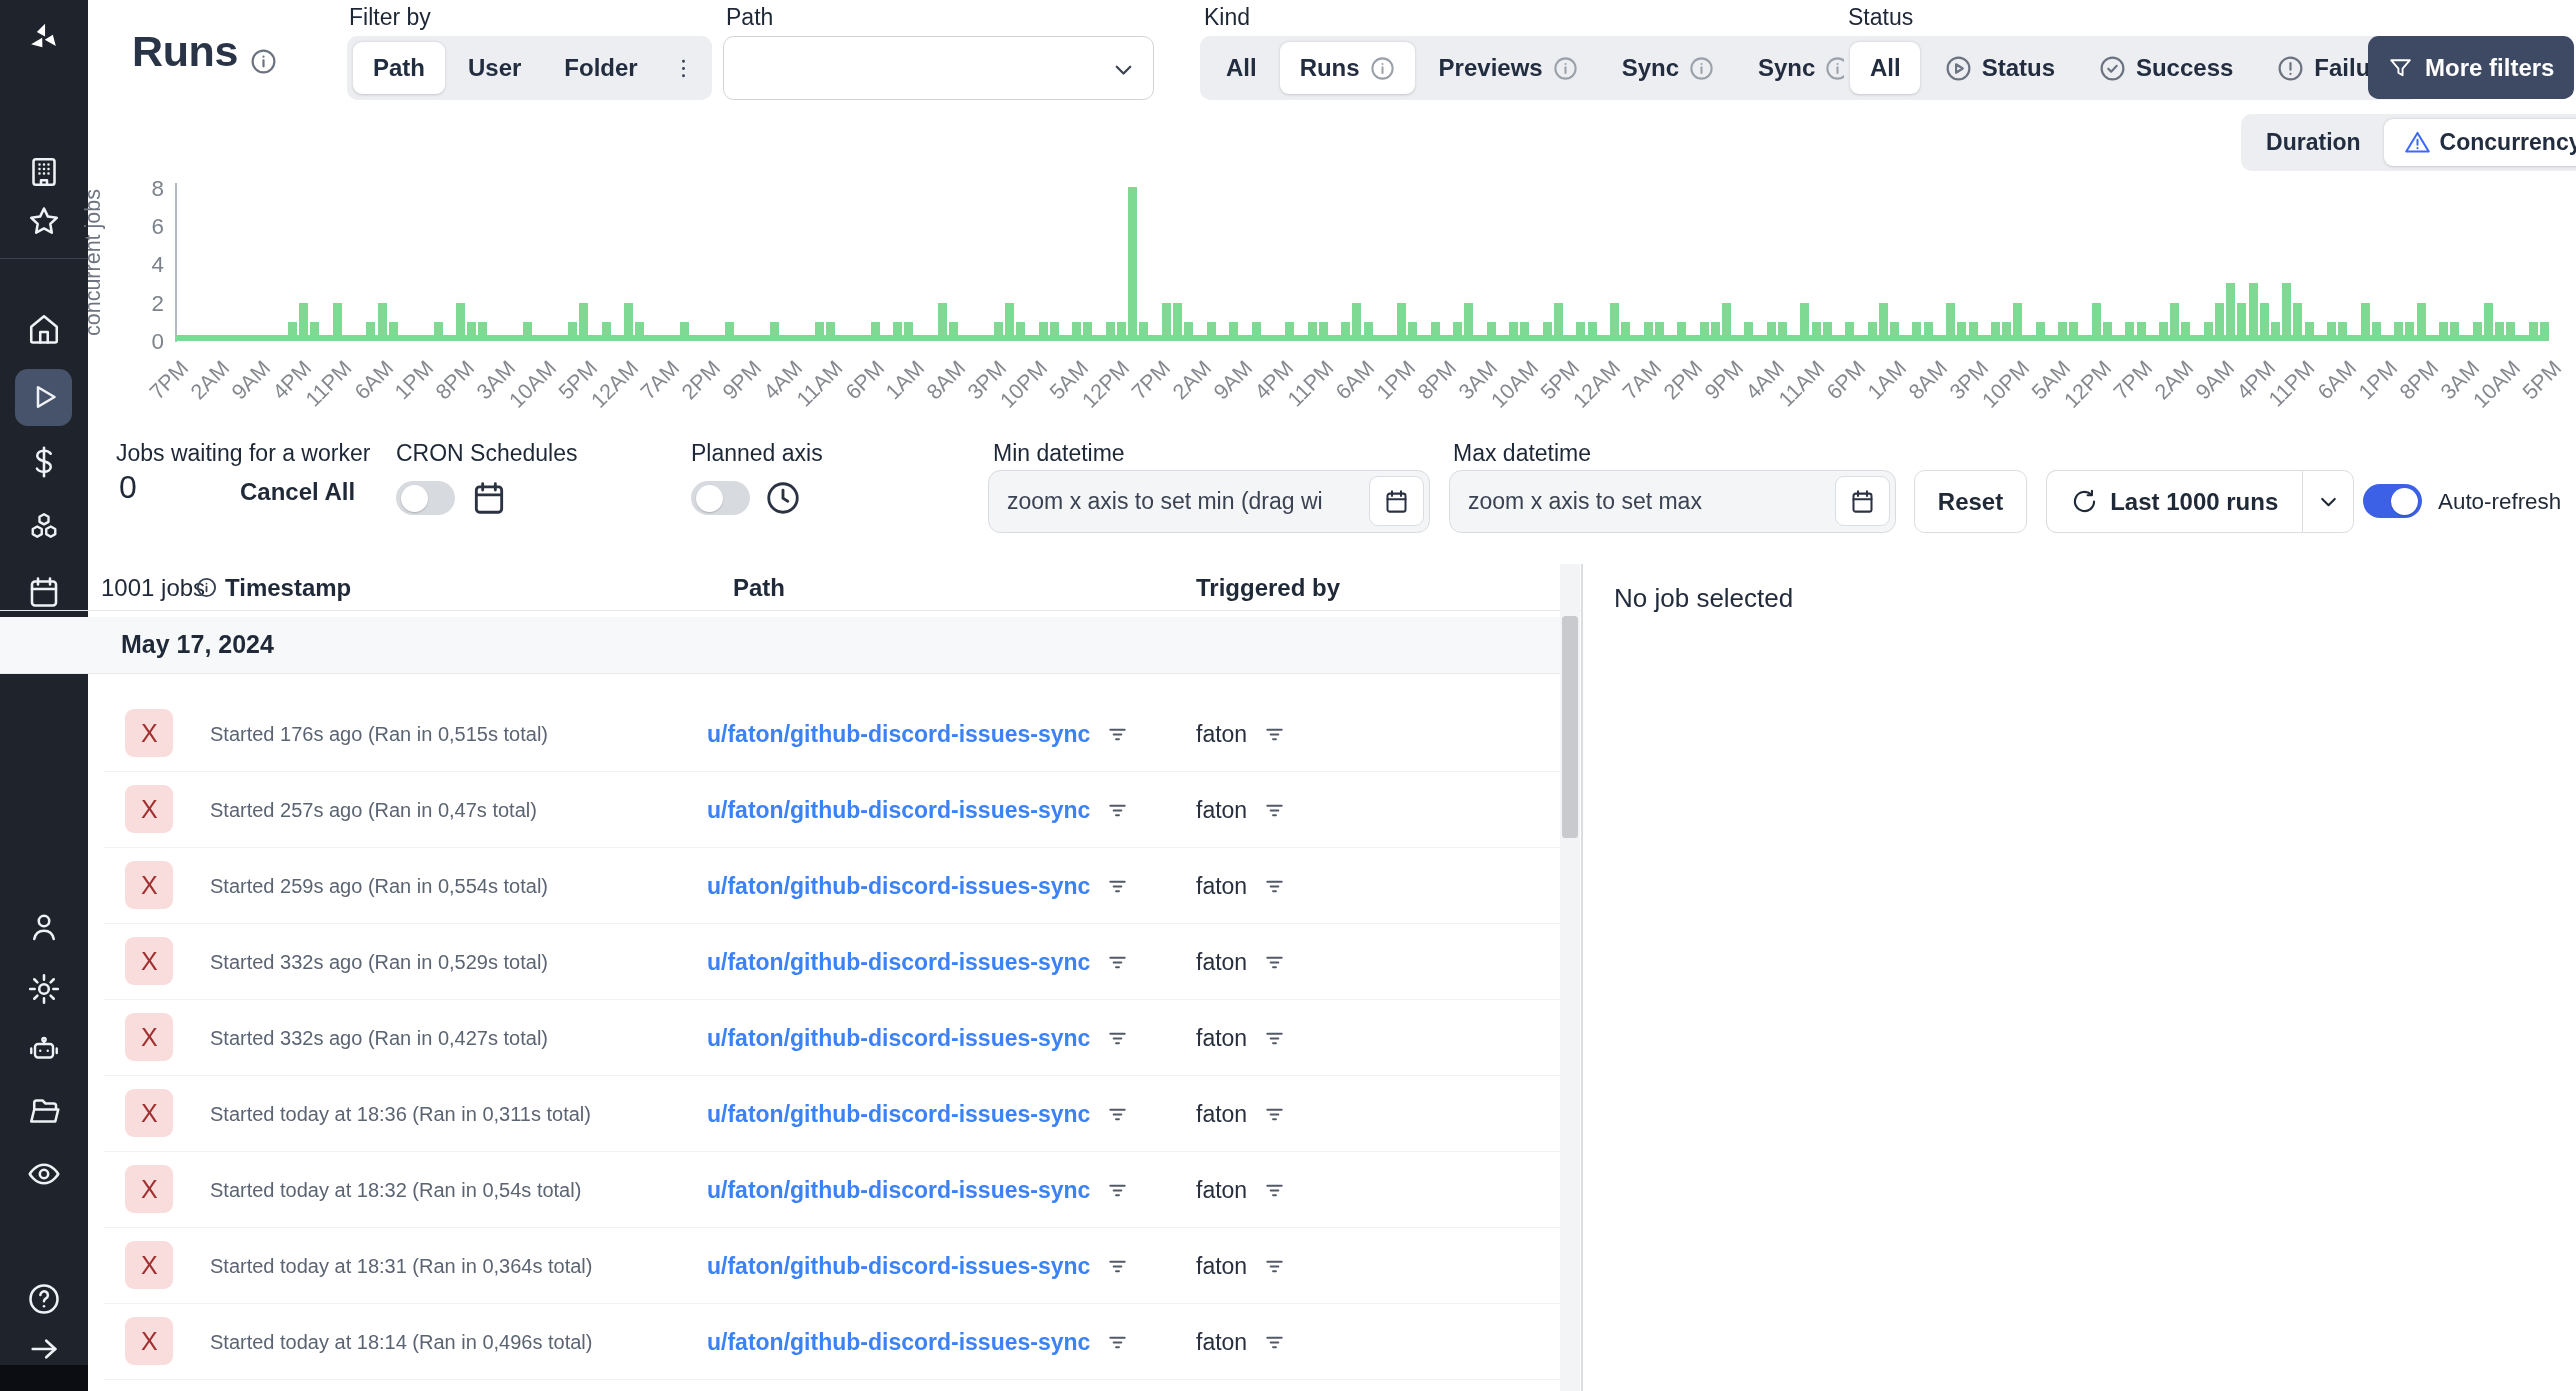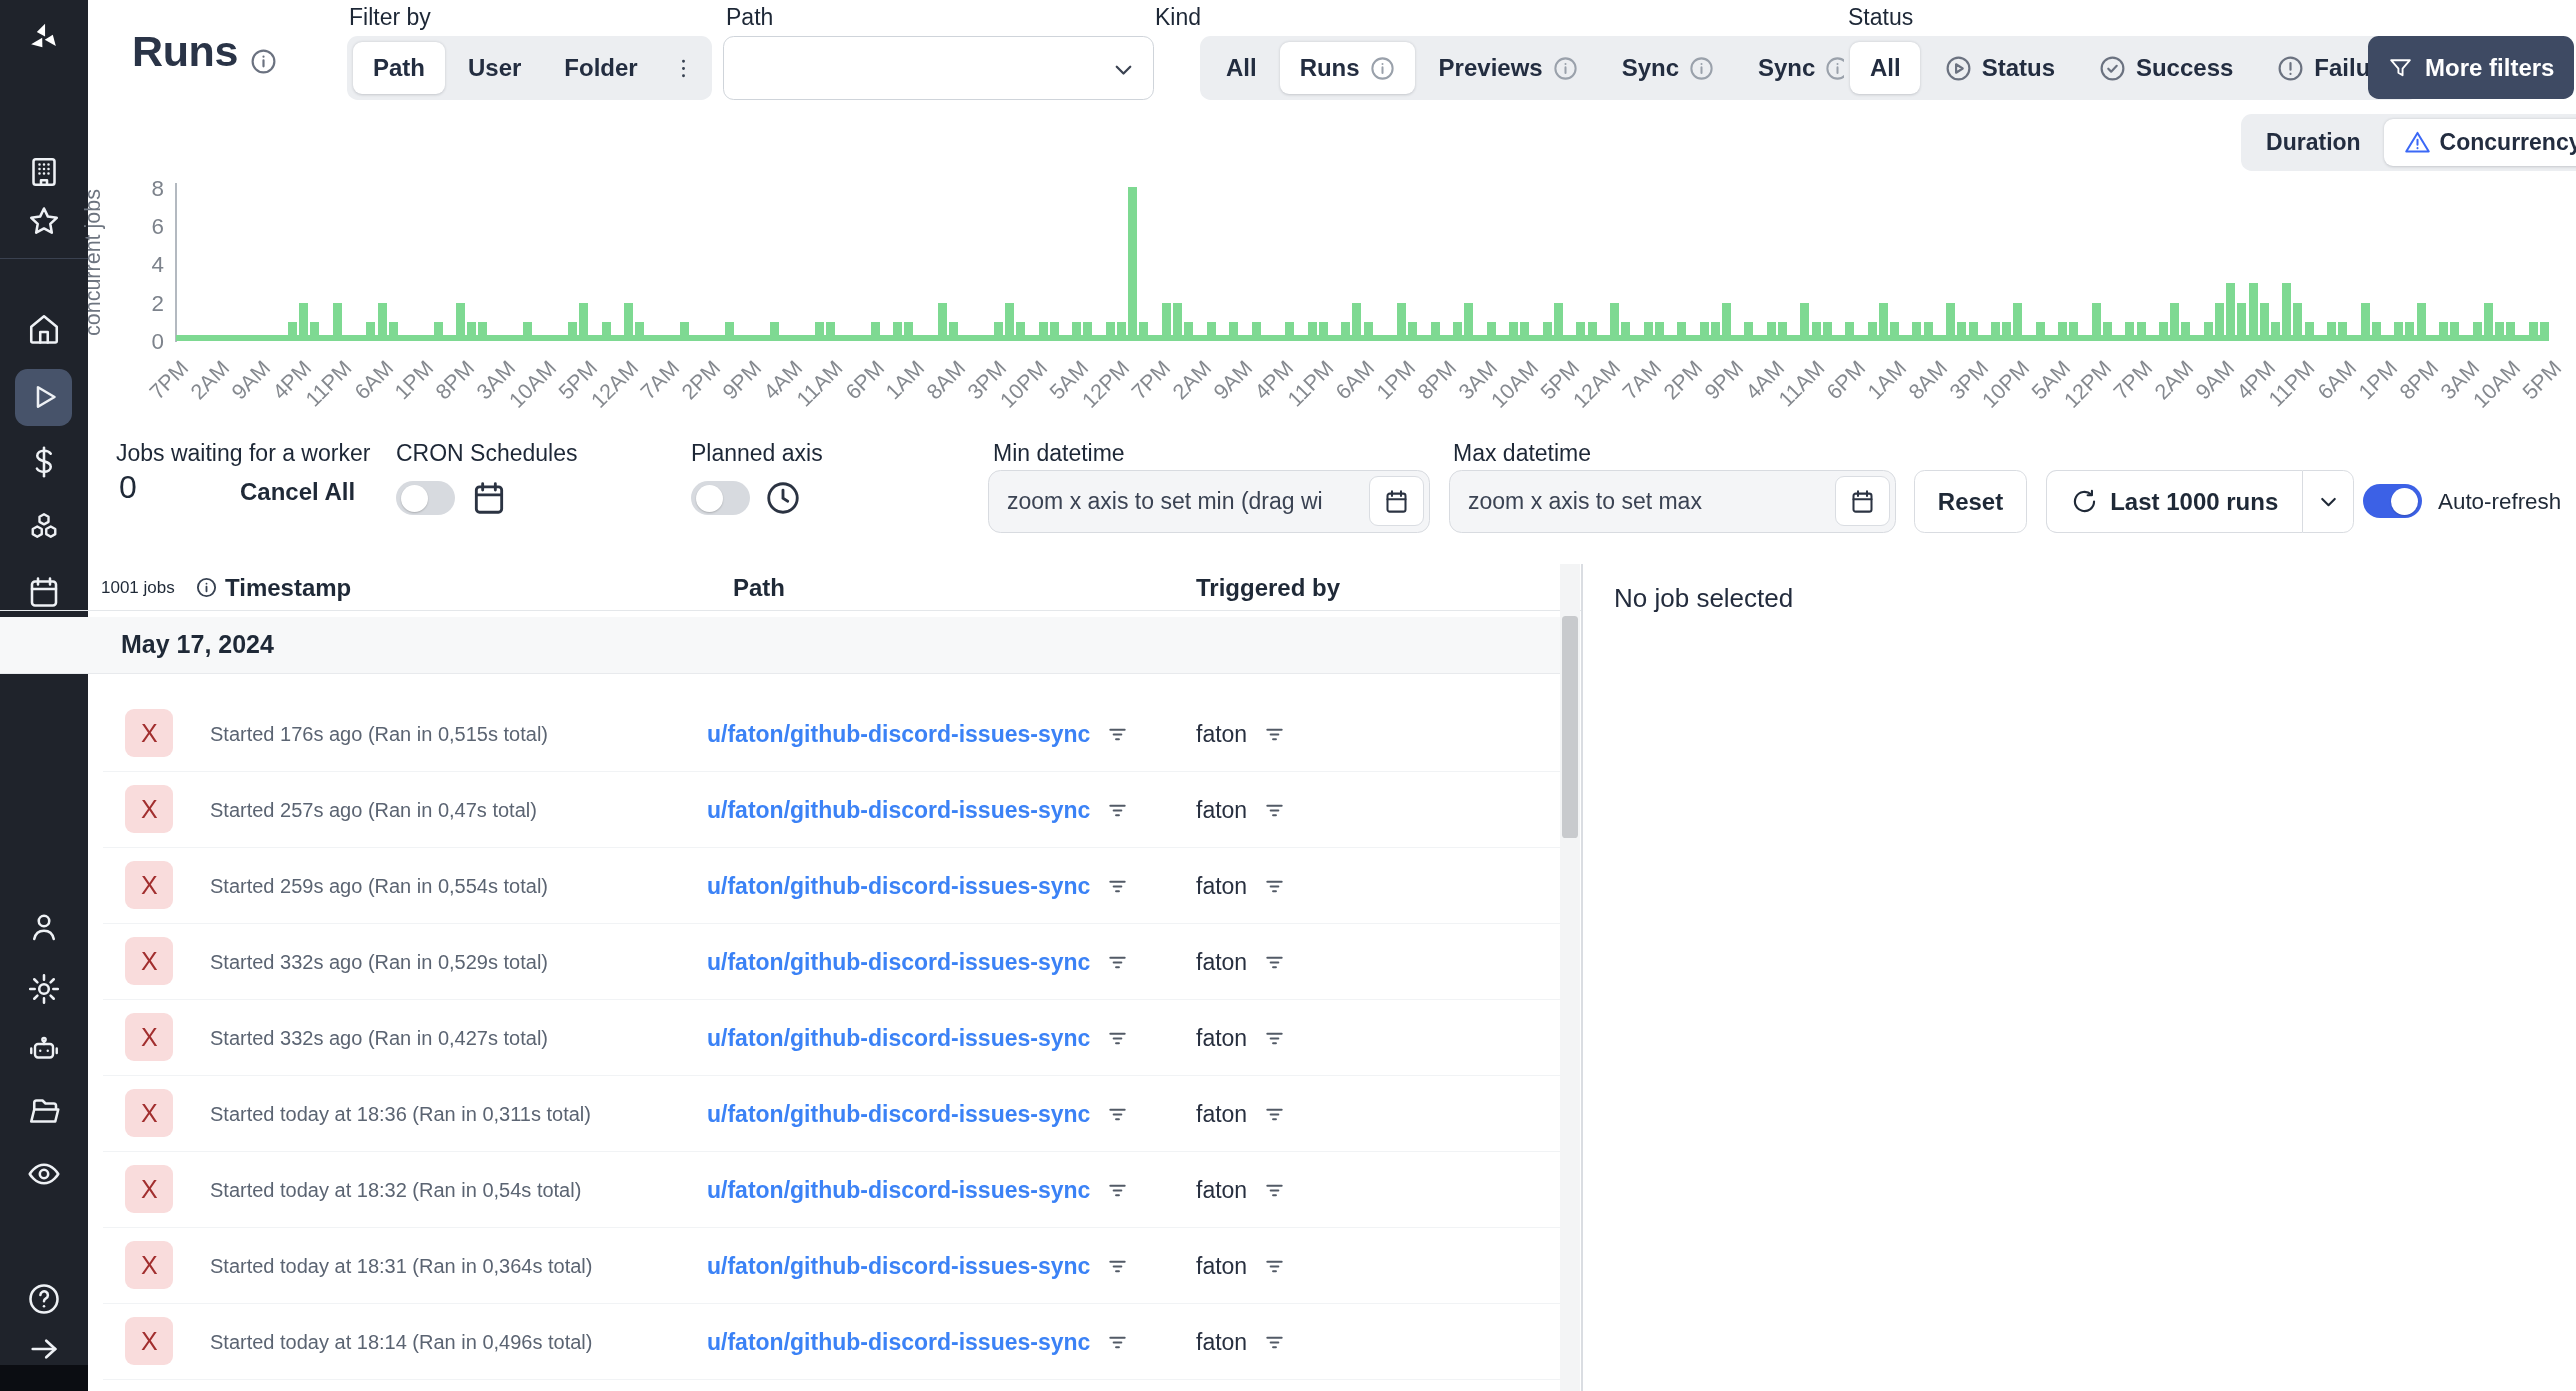--- a/index.html
+++ b/index.html
@@ -60,21 +60,21 @@
   .dt-wrap input::placeholder { color:#3b4353; opacity:1; }
   .dt-cal { position:absolute; right:6.3px; top:6.3px; width:55px; height:50px; background:#fff; border:1.8px solid #dadde2; border-radius:9px; display:flex; align-items:center; justify-content:center; color:#2b3342; cursor:pointer; }
 
   .btn-outline { position:absolute; top:470px; height:63px; background:#fff; border:1.8px solid #d9dce1; border-radius:10.7px; display:flex; align-items:center; justify-content:center; font-size:24px; font-weight:600; color:#1f2937; cursor:pointer; }
   .split-left { gap:12.5px; padding:0 23px; border-radius:10.7px 0 0 10.7px; border-right:none; }
   .split-right { width:52px; border-radius:0 10.7px 10.7px 0; }
   .ar-label { position:absolute; left:2438px; top:470px; line-height:63px; font-size:22.4px; font-weight:500; color:#1f2937; }
 
   
   .tbl-header { position:absolute; left:0; top:564px; width:1583px; height:47px; border-bottom:1.8px solid #e4e7ea; }
-  .th-jobs { position:absolute; left:101px; top:0; line-height:47px; font-size:17px; color:#1f2937; }
+  .th-jobs { position:absolute; left:101px; top:0; line-height:47px; font-size:24px; color:#1f2937; }
   .th-info { position:absolute; left:195px; top:11.6px; color:#374151; }
   .th { position:absolute; top:0; line-height:47px; font-size:24px; font-weight:700; color:#1f2937; }
   .date-row { position:absolute; left:0; top:617px; width:1560px; height:57px; background:#f7f8f9; border-bottom:1.8px solid #e8eaed; }
   .date-row span { position:absolute; left:121px; top:0; line-height:55px; font-size:25px; font-weight:600; color:#1f2937; }
   .rows { position:absolute; left:103px; top:696px; width:1458px; }
   .run-row { position:relative; height:76px; border-bottom:0.9px solid #f1f3f5; cursor:pointer; }
   .badge { position:absolute; left:22.4px; top:13.4px; width:48px; height:48px; background:#f9dcdc; border-radius:9px; color:#a22f2f; font-size:25px; display:flex; align-items:center; justify-content:center; }
   .ts { position:absolute; left:107px; top:0; line-height:76px; font-size:20px; color:#5b6472; white-space:nowrap; }
   .pathcell { position:absolute; left:604px; top:0; height:76px; display:flex; align-items:center; gap:16px;text-align:center; }
   .plink { font-size:23px; font-weight:700; color:#3b82f6; text-decoration:none; white-space:nowrap; cursor:pointer; }
@@ -220,21 +220,21 @@
 
   <div class="sec-label" style="left:726px; top:3.6px">Path</div>
   <div class="path-select">
     <div class="chev">
       <svg width="27" height="27" viewBox="0 0 24 24" fill="none" stroke="currentColor" stroke-width="2" stroke-linecap="round" stroke-linejoin="round">
           <path d="M6 9.5l6 6 6-6"></path>
         </svg>
     </div>
   </div>
 
-  <div class="sec-label" style="left:1155px; top:3.6px">Kind</div>
+  <div class="sec-label" style="left:1204px; top:3.6px">Kind</div>
   <div class="seg" style="left:1200px; top:36px">
     <div class="opt">All</div>
     <div class="opt sel">
         <span>Runs</span>
       <span class="i-info">
           <svg width="27" height="27" viewBox="0 0 24 24" fill="none" stroke="currentColor" stroke-width="1.8" stroke-linecap="round">
             <circle cx="12" cy="12" r="9"></circle>
             <path d="M12 11v5M12 8h.01"></path>
           </svg>
         </span>

